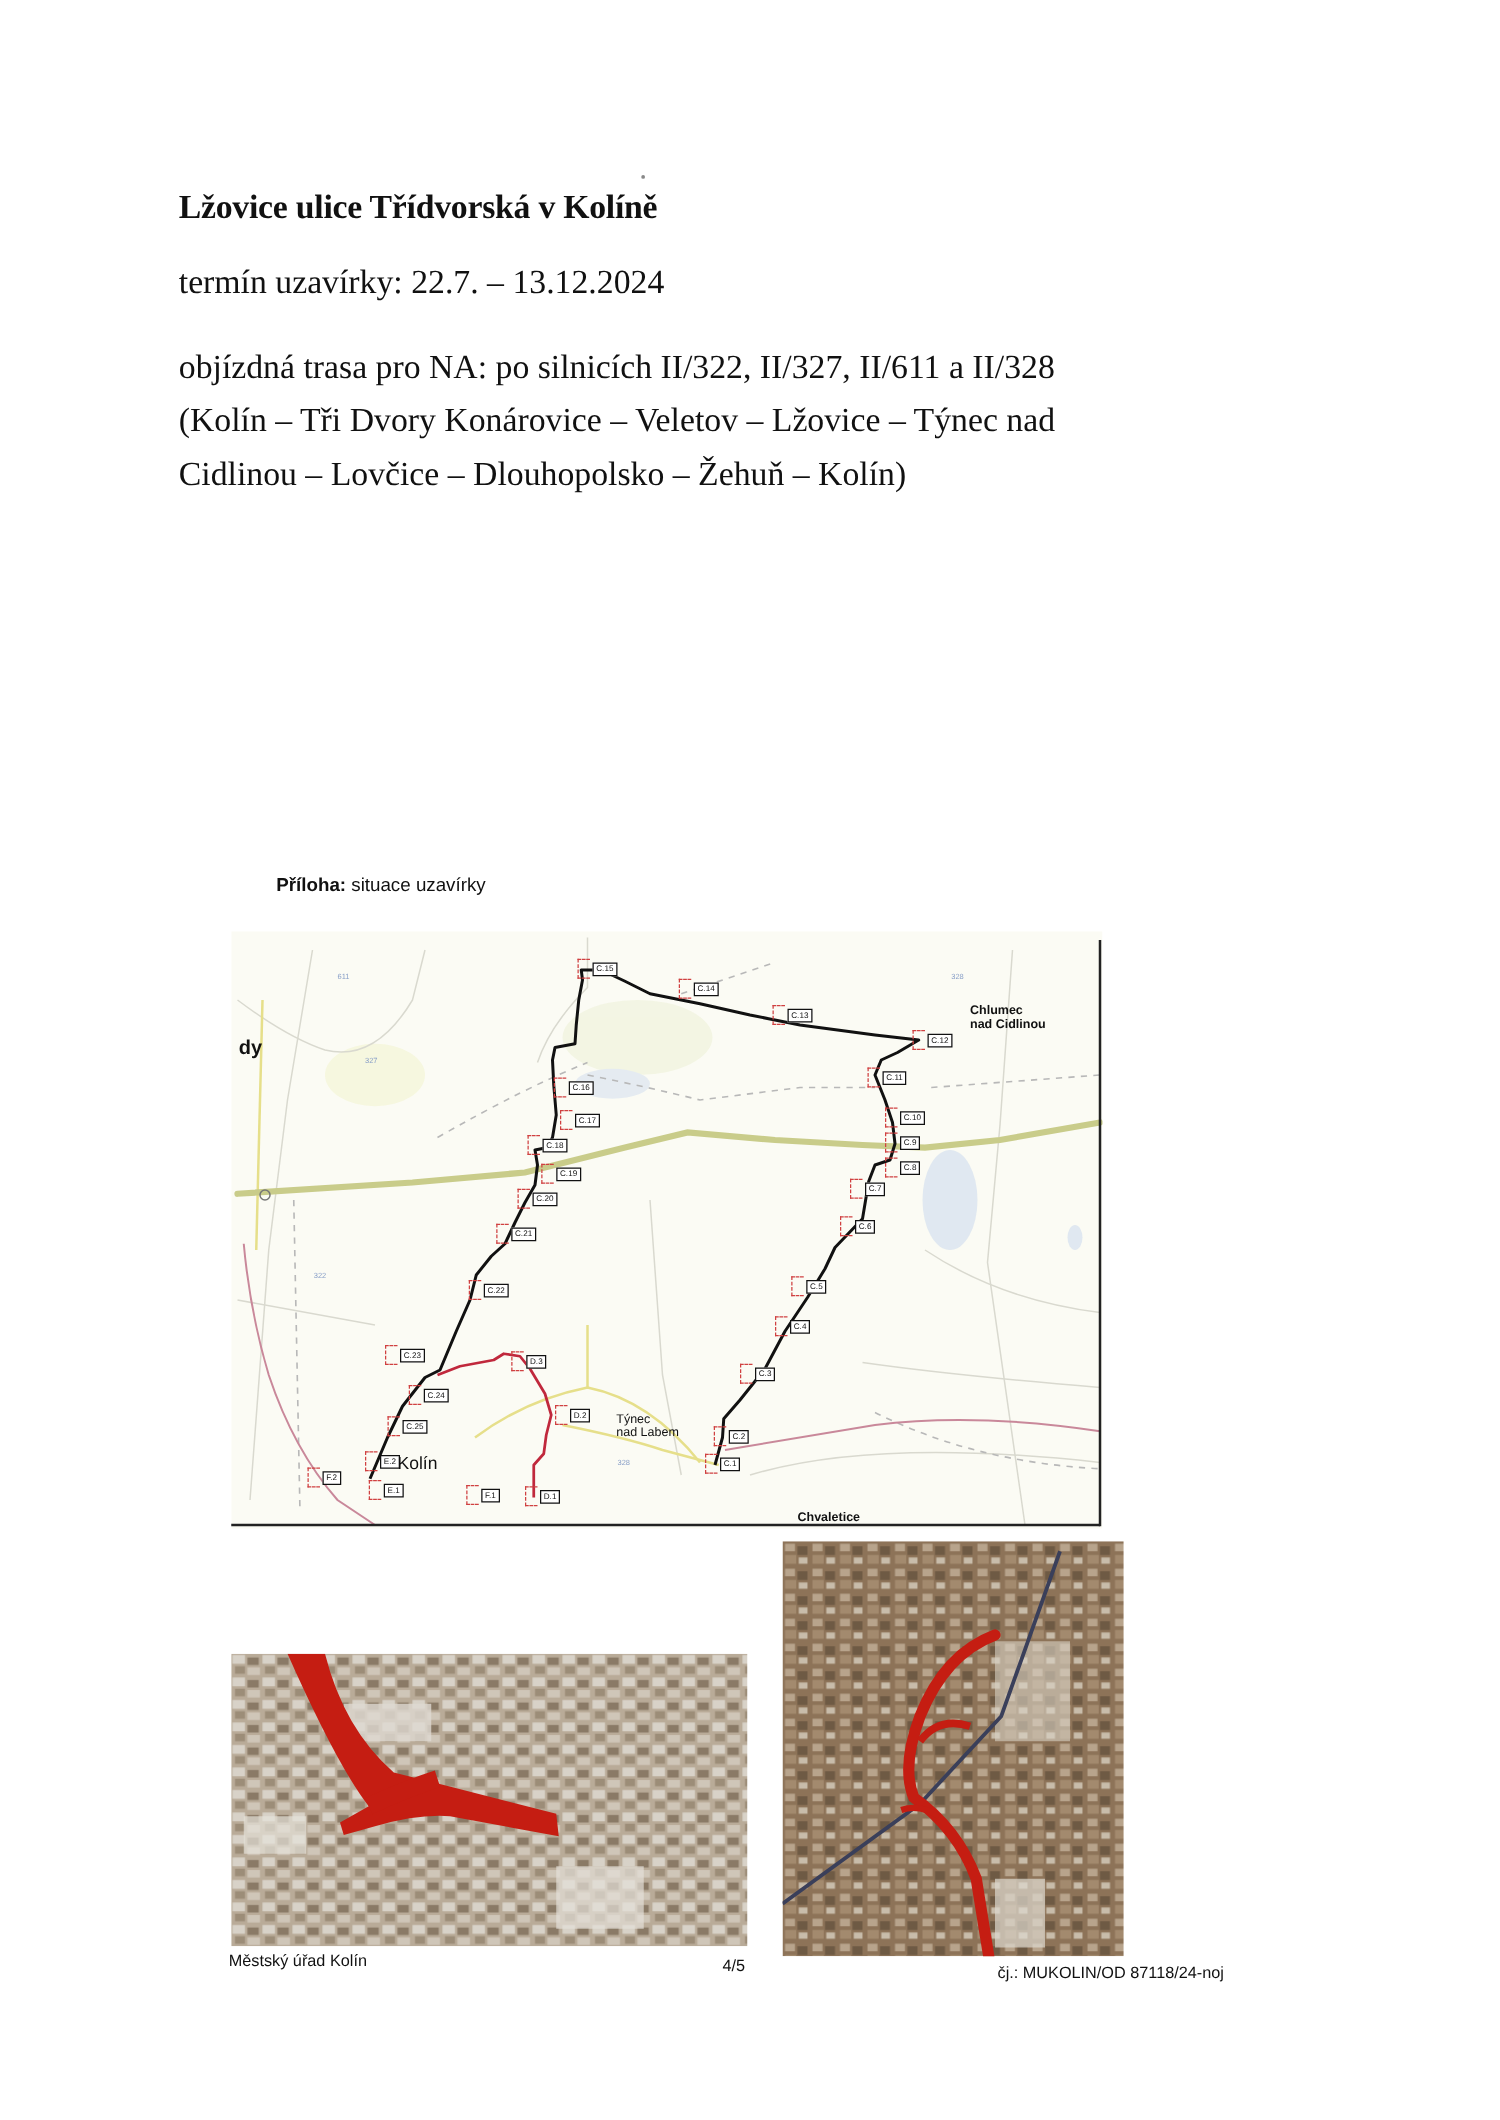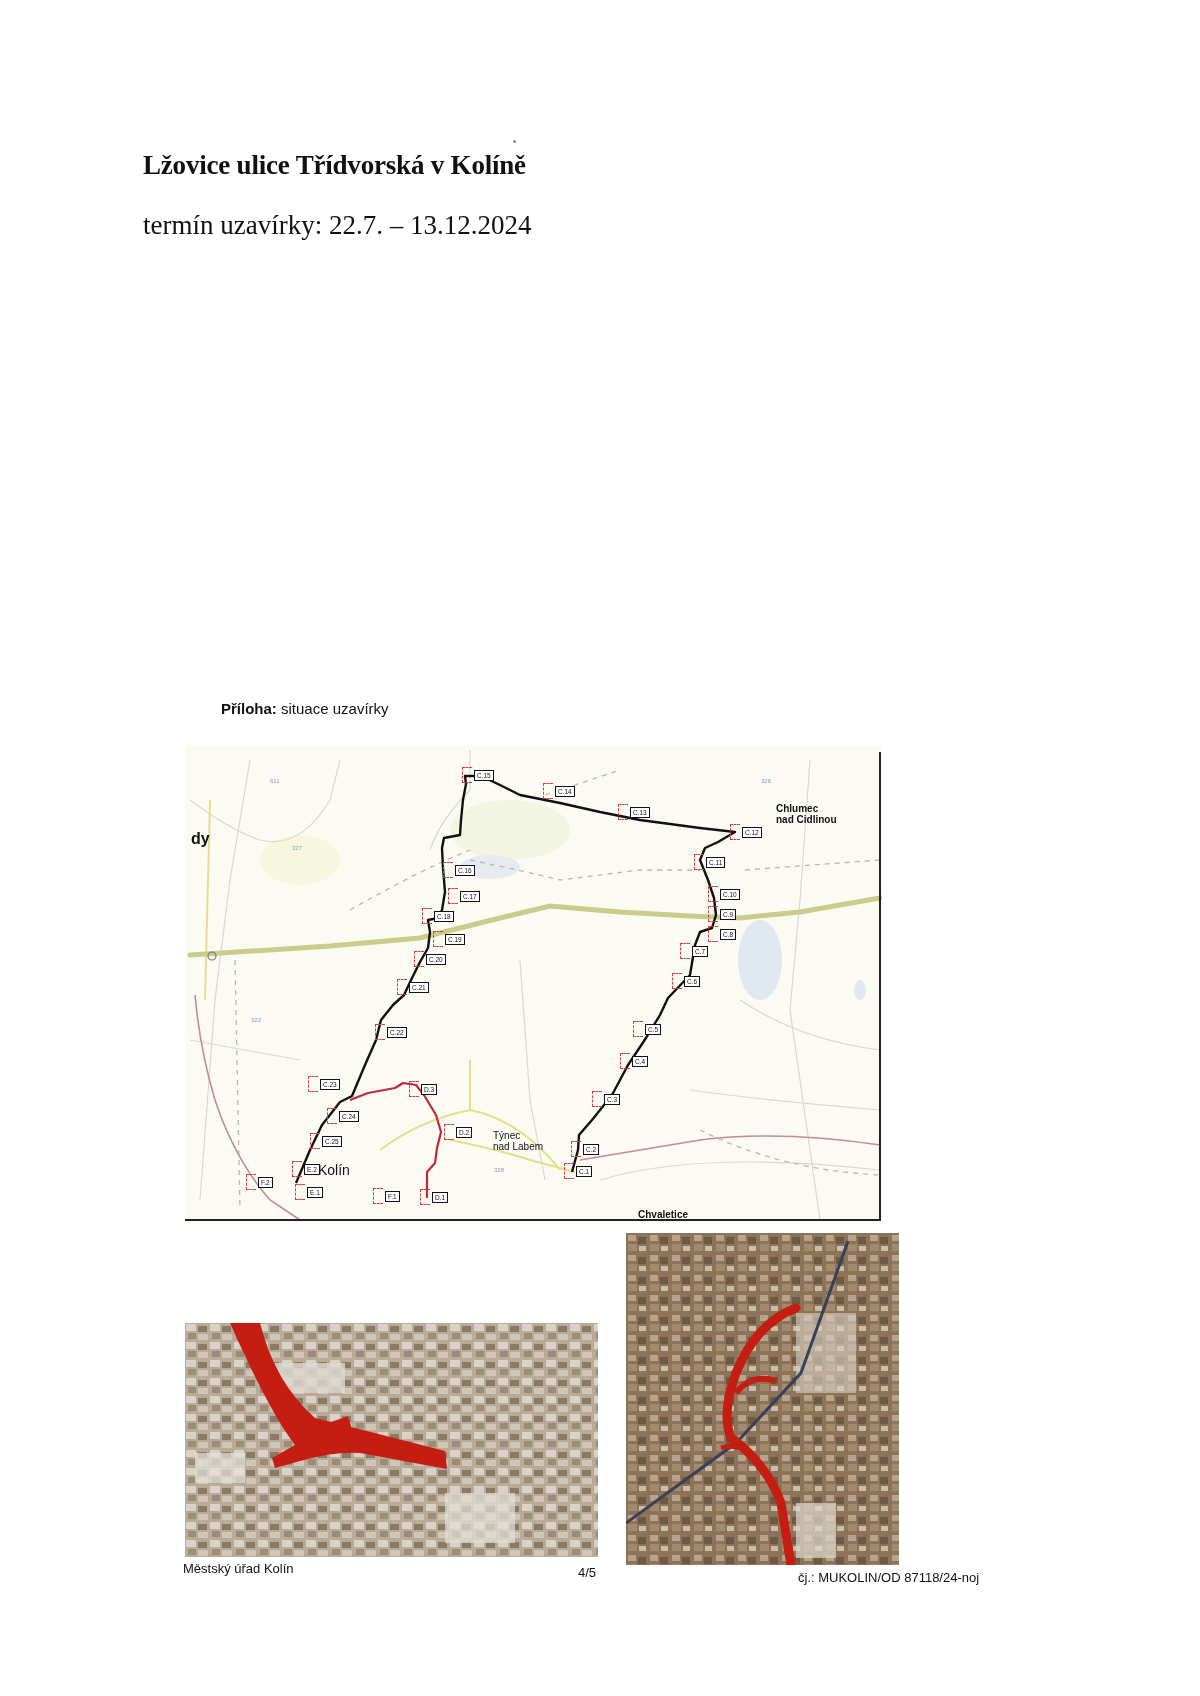--- a/index.html
+++ b/index.html
@@ -22,20 +22,23 @@
 </style>
 </head>
 <body>
 
 <div class="abs faint-dot" style="left:513px; top:140px;"></div>
 
 <div class="abs title">Lžovice ulice Třídvorská v Kolíně</div>
 <div class="abs period">termín uzavírky: 22.7. – 13.12.2024</div>
 
 <div class="abs detour">
+  <div>objízdná trasa pro NA: po silnicích II/322, II/327, II/611 a II/328</div>
+  <div>(Kolín – Tři Dvory Konárovice – Veletov – Lžovice – Týnec nad</div>
+  <div>Cidlinou – Lovčice – Dlouhopolsko – Žehuň – Kolín)</div>
 </div>
 
 <div class="abs attach">
   <b>Příloha:</b><span> situace uzavírky</span>
 </div>
 
 <svg class="abs map" viewBox="185 745 697 478" xmlns="http://www.w3.org/2000/svg">
   <rect x="185" y="745" width="697" height="478" fill="#fbfbf4"></rect>
 
   <g opacity="0.6">

